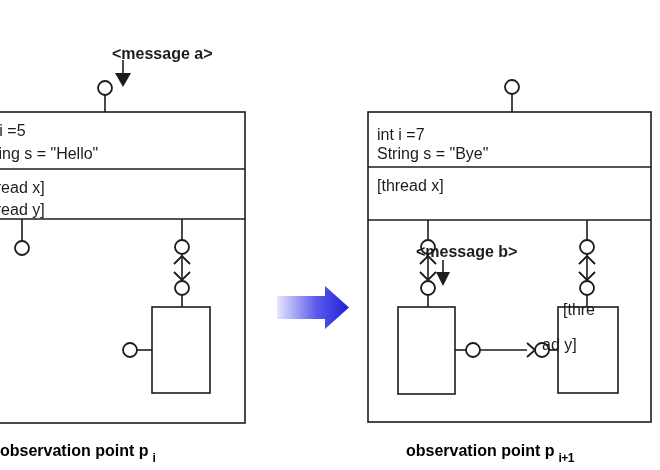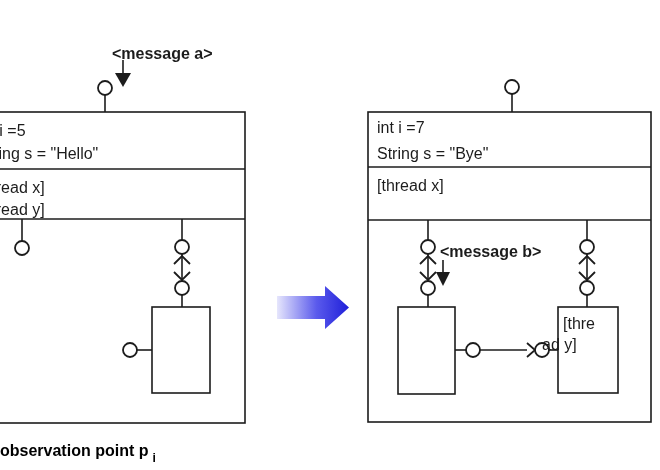--- a/index.html
+++ b/index.html
@@ -111,20 +111,21 @@
     </g>
   </svg>
 
   <div class="txt msg" style="left:112px;top:43px">&lt;message a&gt;</div>
   <div class="txt" style="left:-22px;top:120px">int i =5</div>
   <div class="txt" style="left:-22px;top:143px">String s = "Hello"</div>
   <div class="txt" style="left:-22px;top:177px">[thread x]</div>
   <div class="txt" style="left:-22px;top:199px">[thread y]</div>
   <div class="caption" style="position:absolute;left:0;top:442px"><span>observation point p</span><span class="sub">i</span></div>
 
-  <div class="txt" style="left:377px;top:117px">int i =7</div>
+  <div class="txt" style="left:377px;top:124px">int i =7</div>
   <div class="txt" style="left:377px;top:143px">String s = "Bye"</div>
   <div class="txt" style="left:377px;top:175px">[thread x]</div>
-  <div class="txt msg" style="left:440px;top:241px">&lt;message b&gt;</div>
-  <div class="txt objlabel" style="left:563px;top:313px">[thre</div>
+  <div class="txt msg" style="left:416px;top:241px">&lt;message b&gt;</div>
+  <div class="txt objlabel" style="left:563px;top:299px">[thre</div>
   <div class="txt objlabel" style="left:542px;top:334px">ad y]</div>
+  <div class="caption" style="position:absolute;left:406px;top:442px"><span>observation point p</span><span class="sub">i+1</span></div>
 
 </div>
 
 </body></html>

